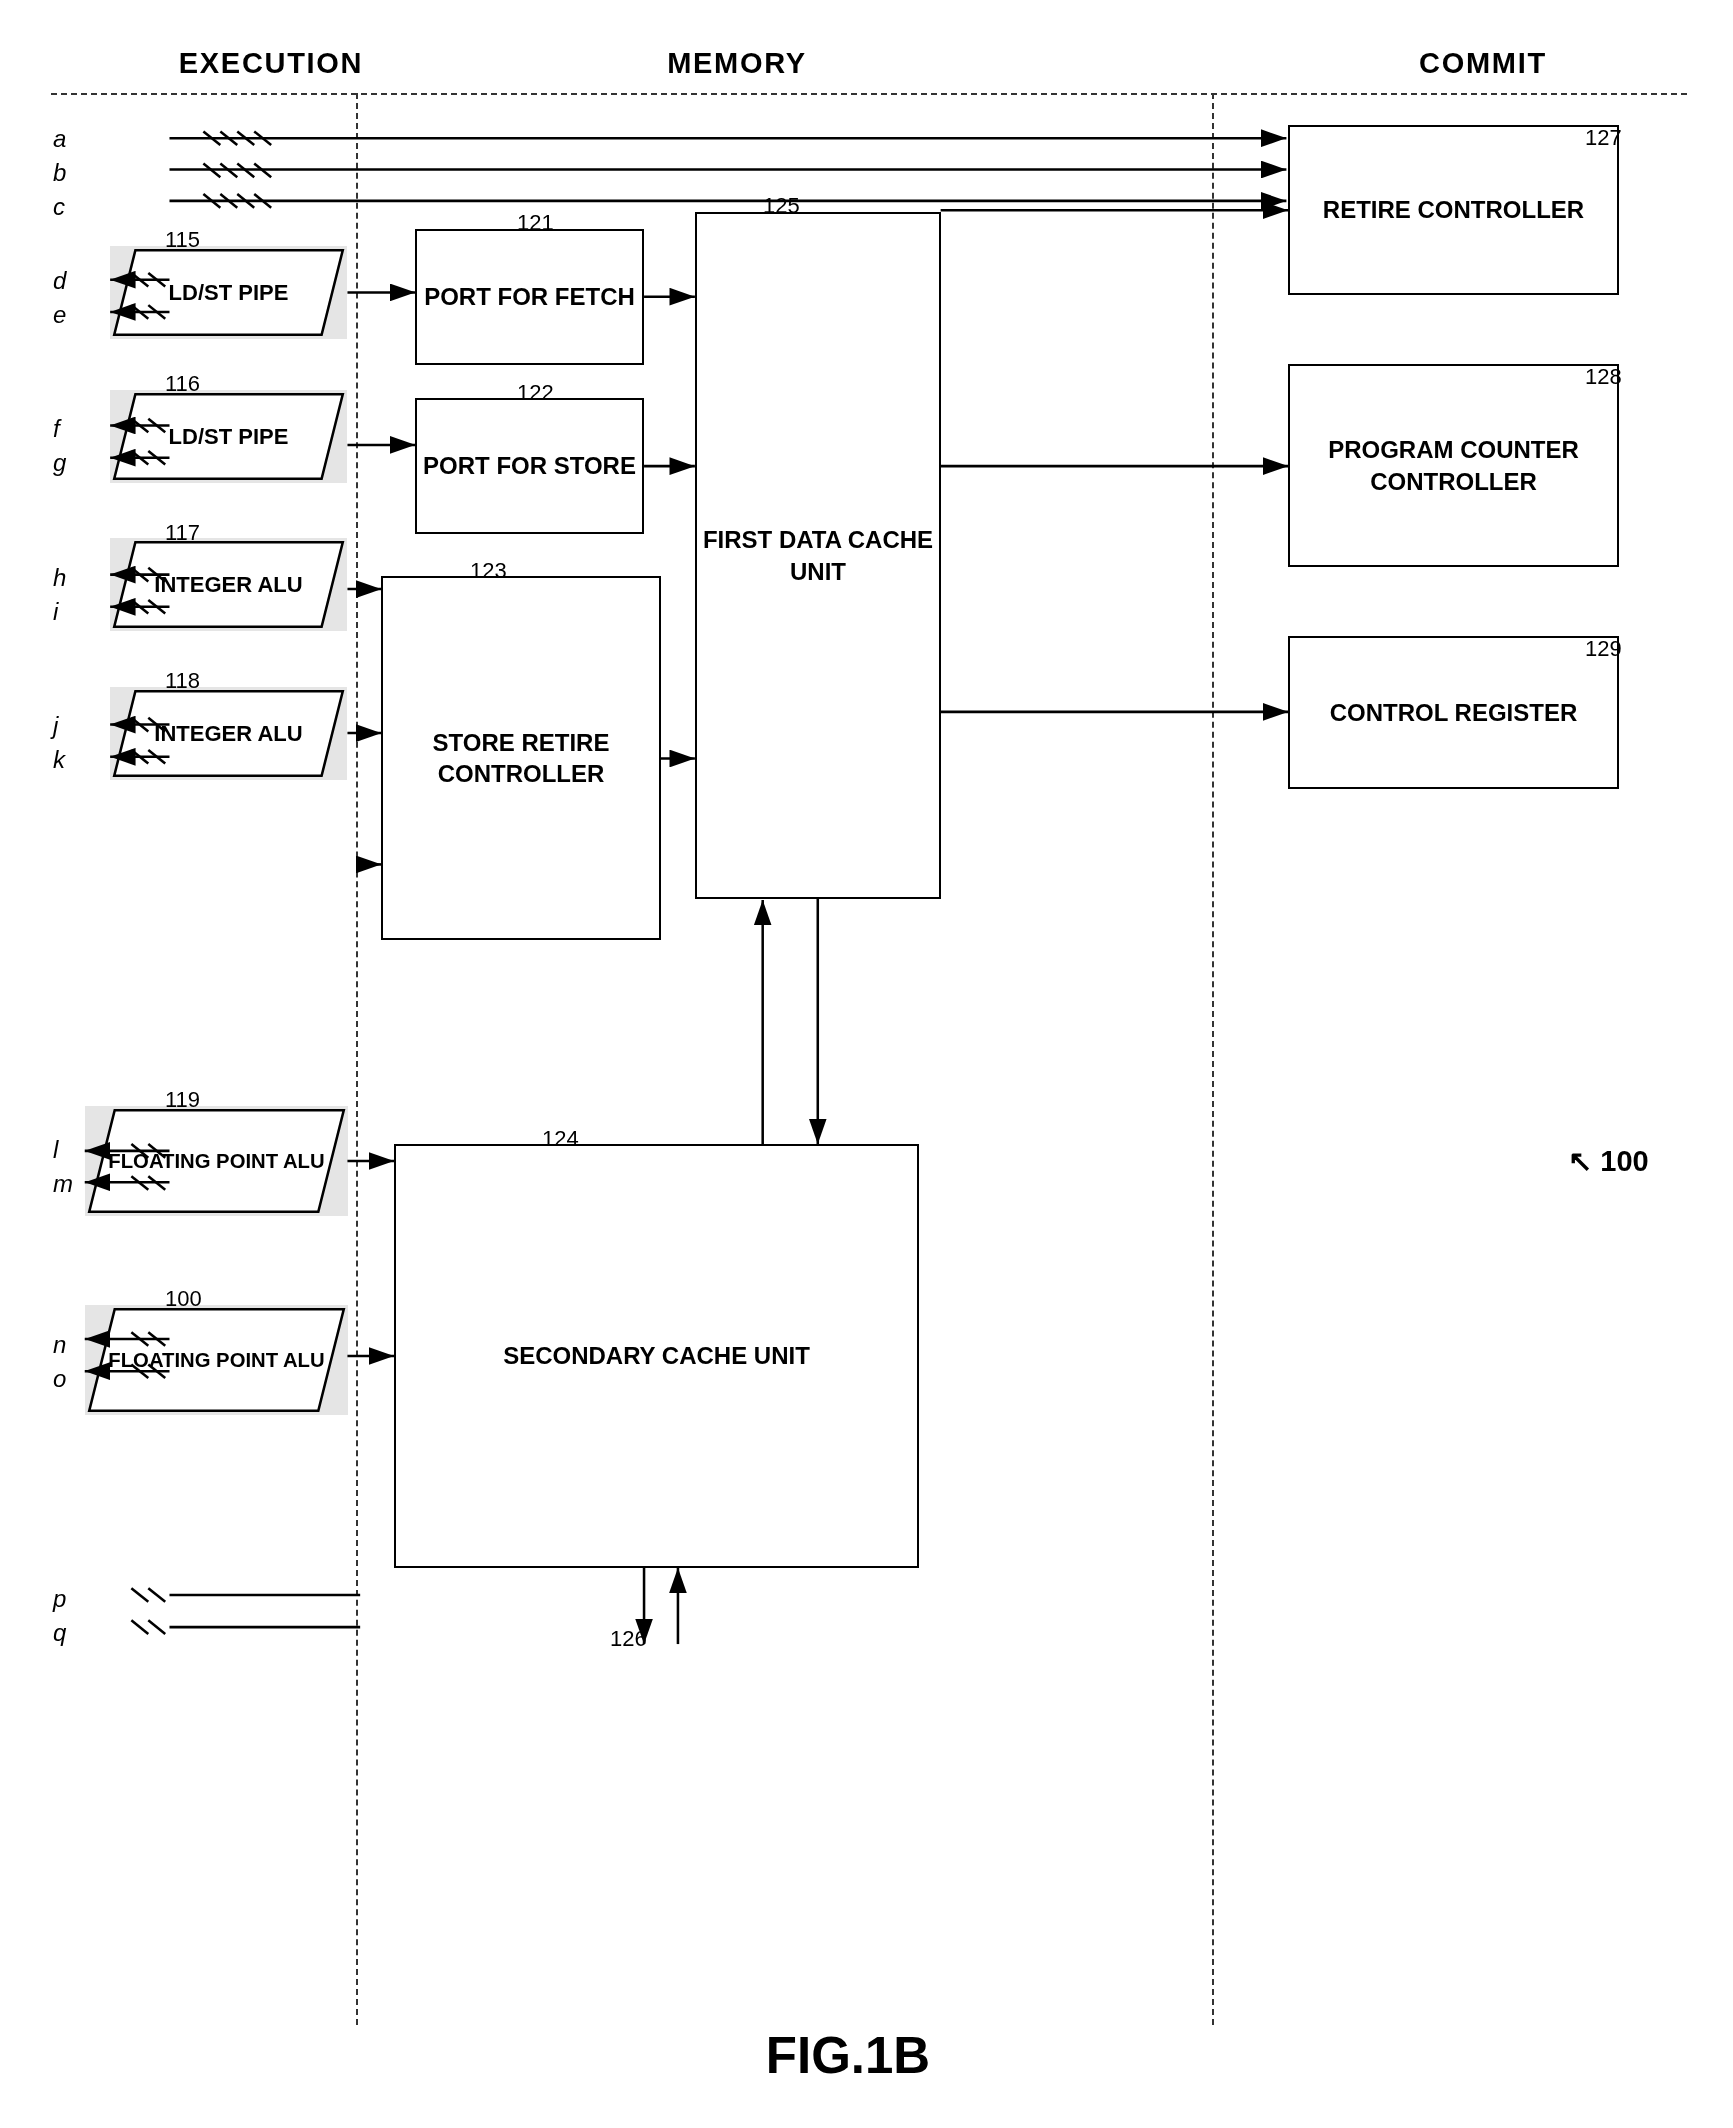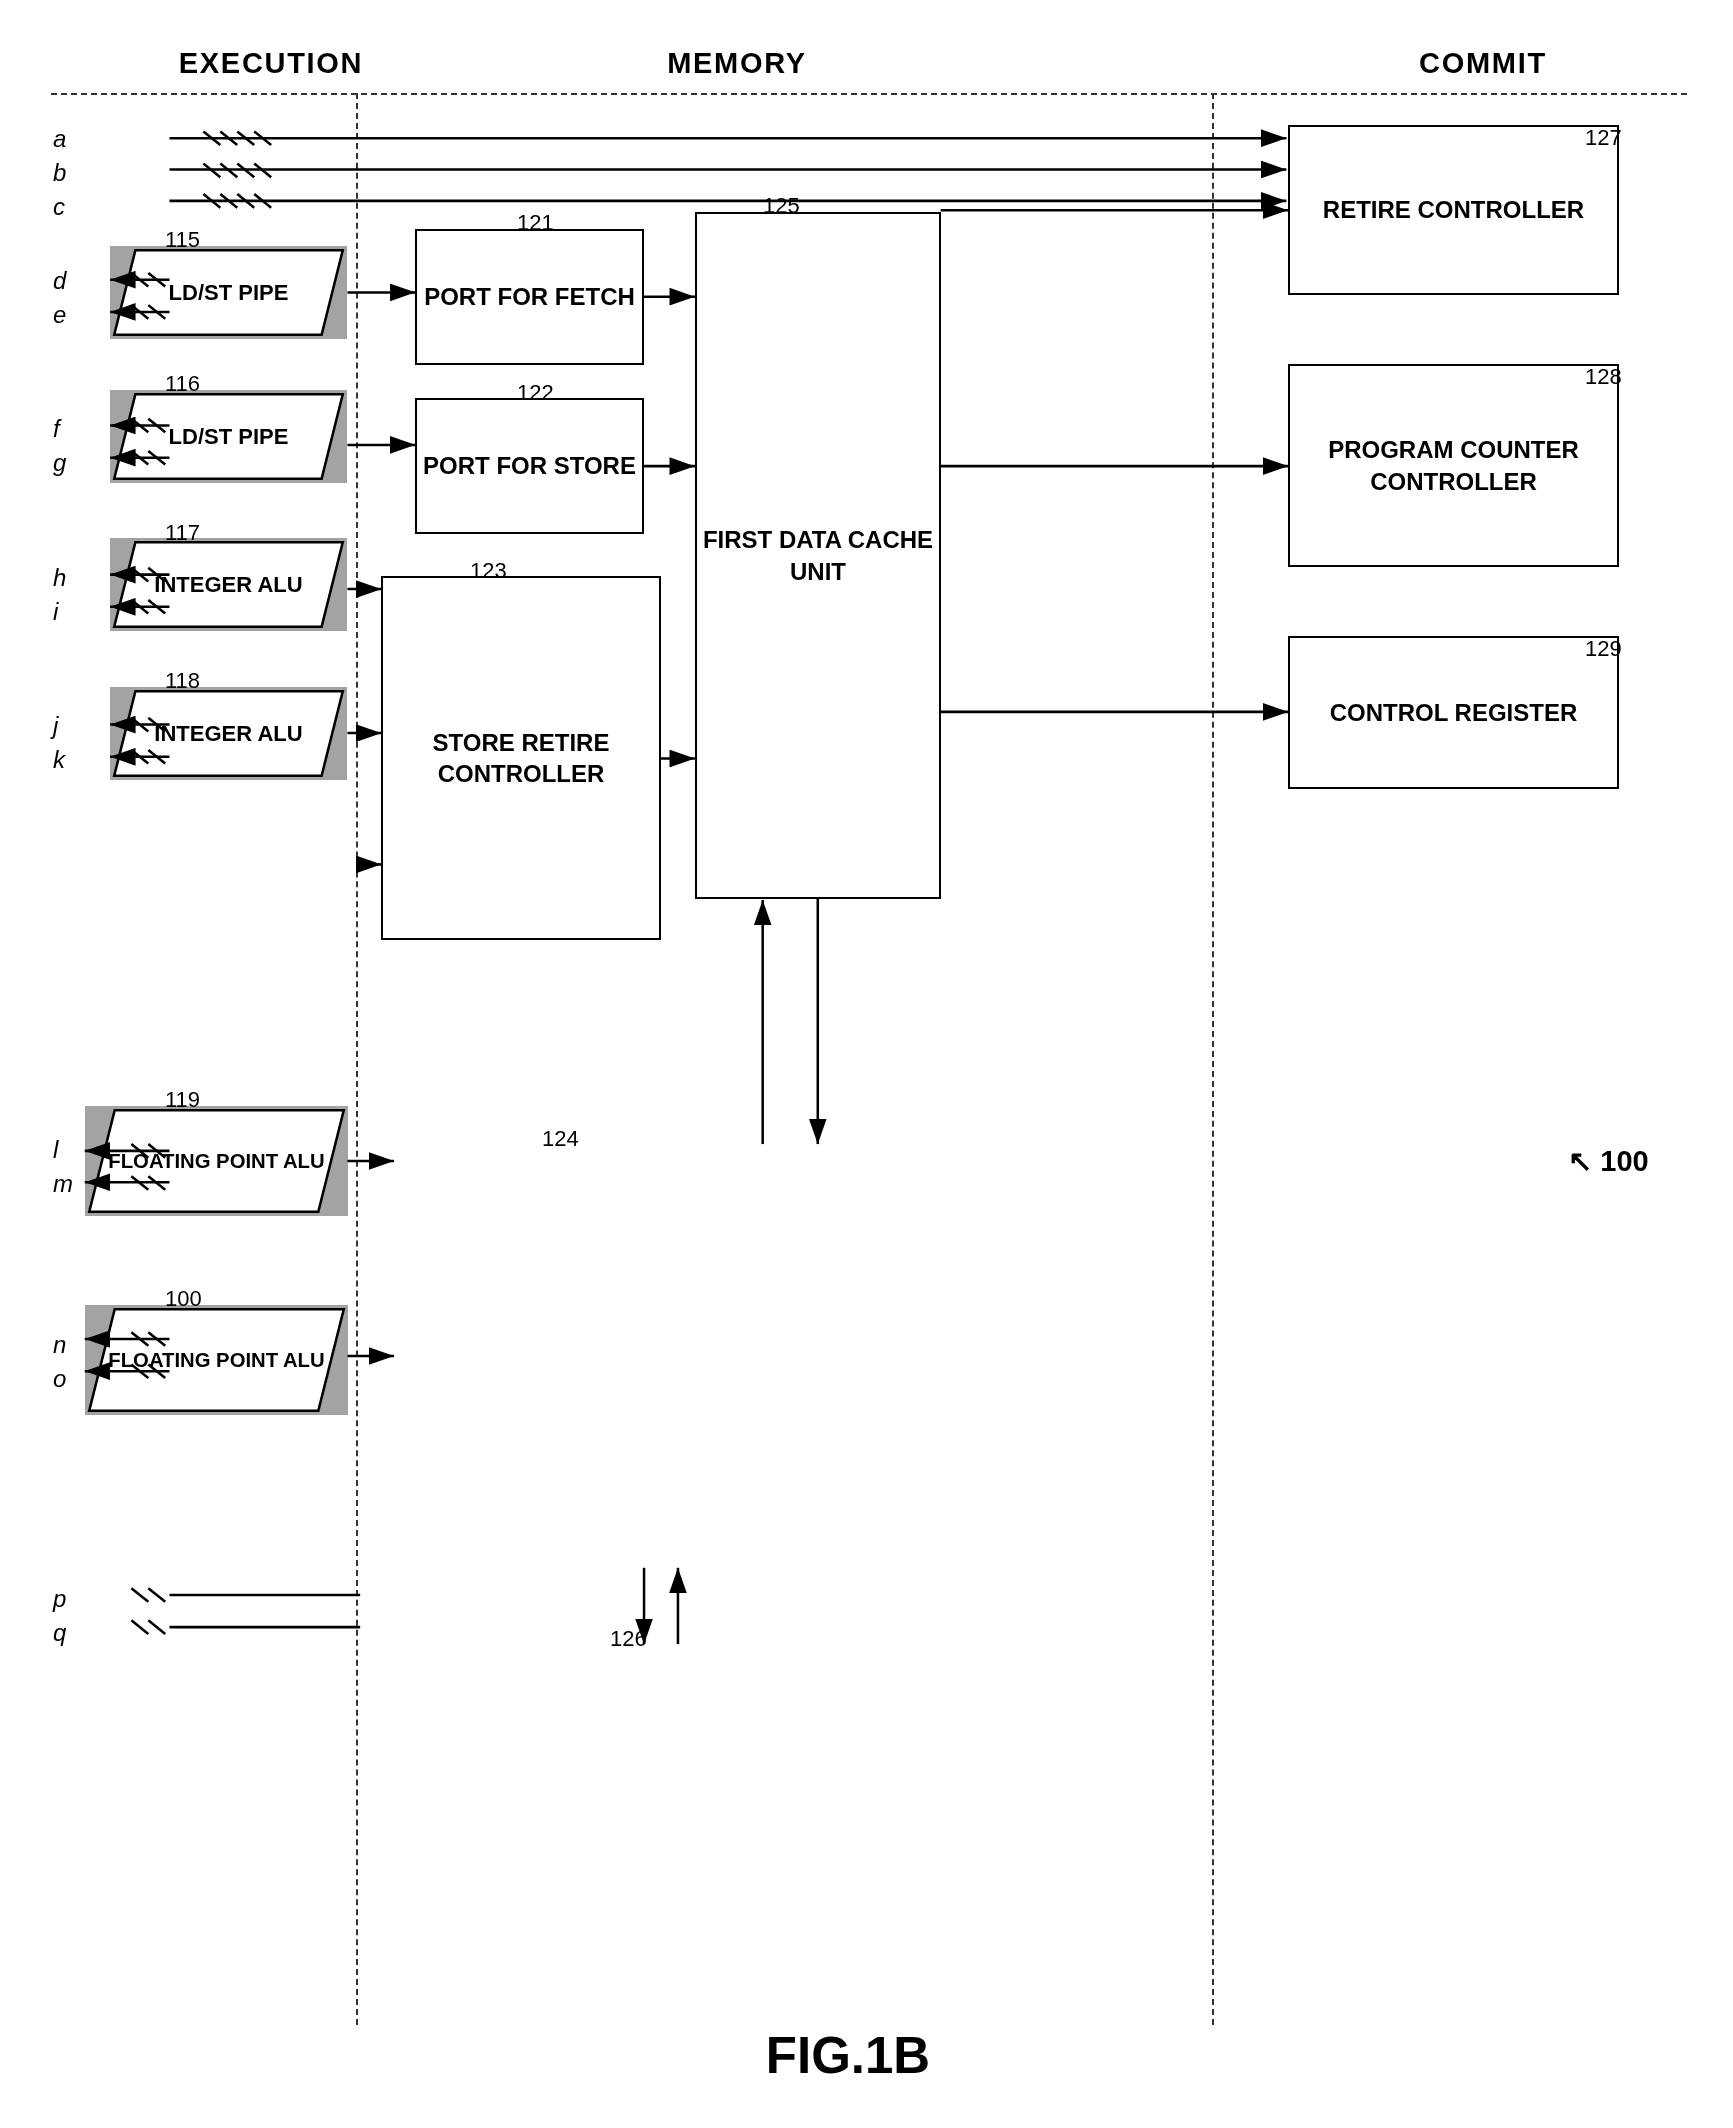--- a/index.html
+++ b/index.html
@@ -47,21 +47,21 @@
       justify-content: center;
       text-align: center;
       font-size: 24px;
       font-weight: bold;
       line-height: 1.3;
     }
 
     
     .parallelogram {
       position: absolute;
-      background: #a3a3a3;
+      background: #e5e5e5;
       display: flex;
       align-items: center;
       justify-content: center;
       text-align: center;
       font-size: 22px;
       font-weight: bold;
     }
     .parallelogram svg {
       position: absolute;
       top: 0; left: 0;
@@ -201,20 +201,21 @@
 
   <div class="box" style="left: 415px; top: 398px; width: 229px; height: 136px;">PORT FOR STORE</div>
   <span class="ref" style="left: 517px; top: 380px;">122</span>
 
   <div class="box" style="left: 381px; top: 576px; width: 280px; height: 364px;">STORE RETIRE CONTROLLER</div>
   <span class="ref" style="left: 470px; top: 558px;">123</span>
 
   <div class="box" style="left: 695px; top: 212px; width: 246px; height: 687px;">FIRST DATA CACHE UNIT</div>
   <span class="ref" style="left: 763px; top: 193px;">125</span>
 
+  <div class="box" style="left: 394px; top: 1144px; width: 525px; height: 424px;">SECONDARY CACHE UNIT</div>
   <span class="ref" style="left: 542px; top: 1126px;">124</span>
 
   <span class="ref" style="left: 610px; top: 1626px;">126</span>
 
   <div class="box" style="left: 1288px; top: 125px; width: 331px; height: 170px;">RETIRE CONTROLLER</div>
   <span class="ref" style="left: 1585px; top: 125px;">127</span>
 
   <div class="box" style="left: 1288px; top: 364px; width: 331px; height: 203px;">PROGRAM COUNTER CONTROLLER</div>
   <span class="ref" style="left: 1585px; top: 364px;">128</span>
 

